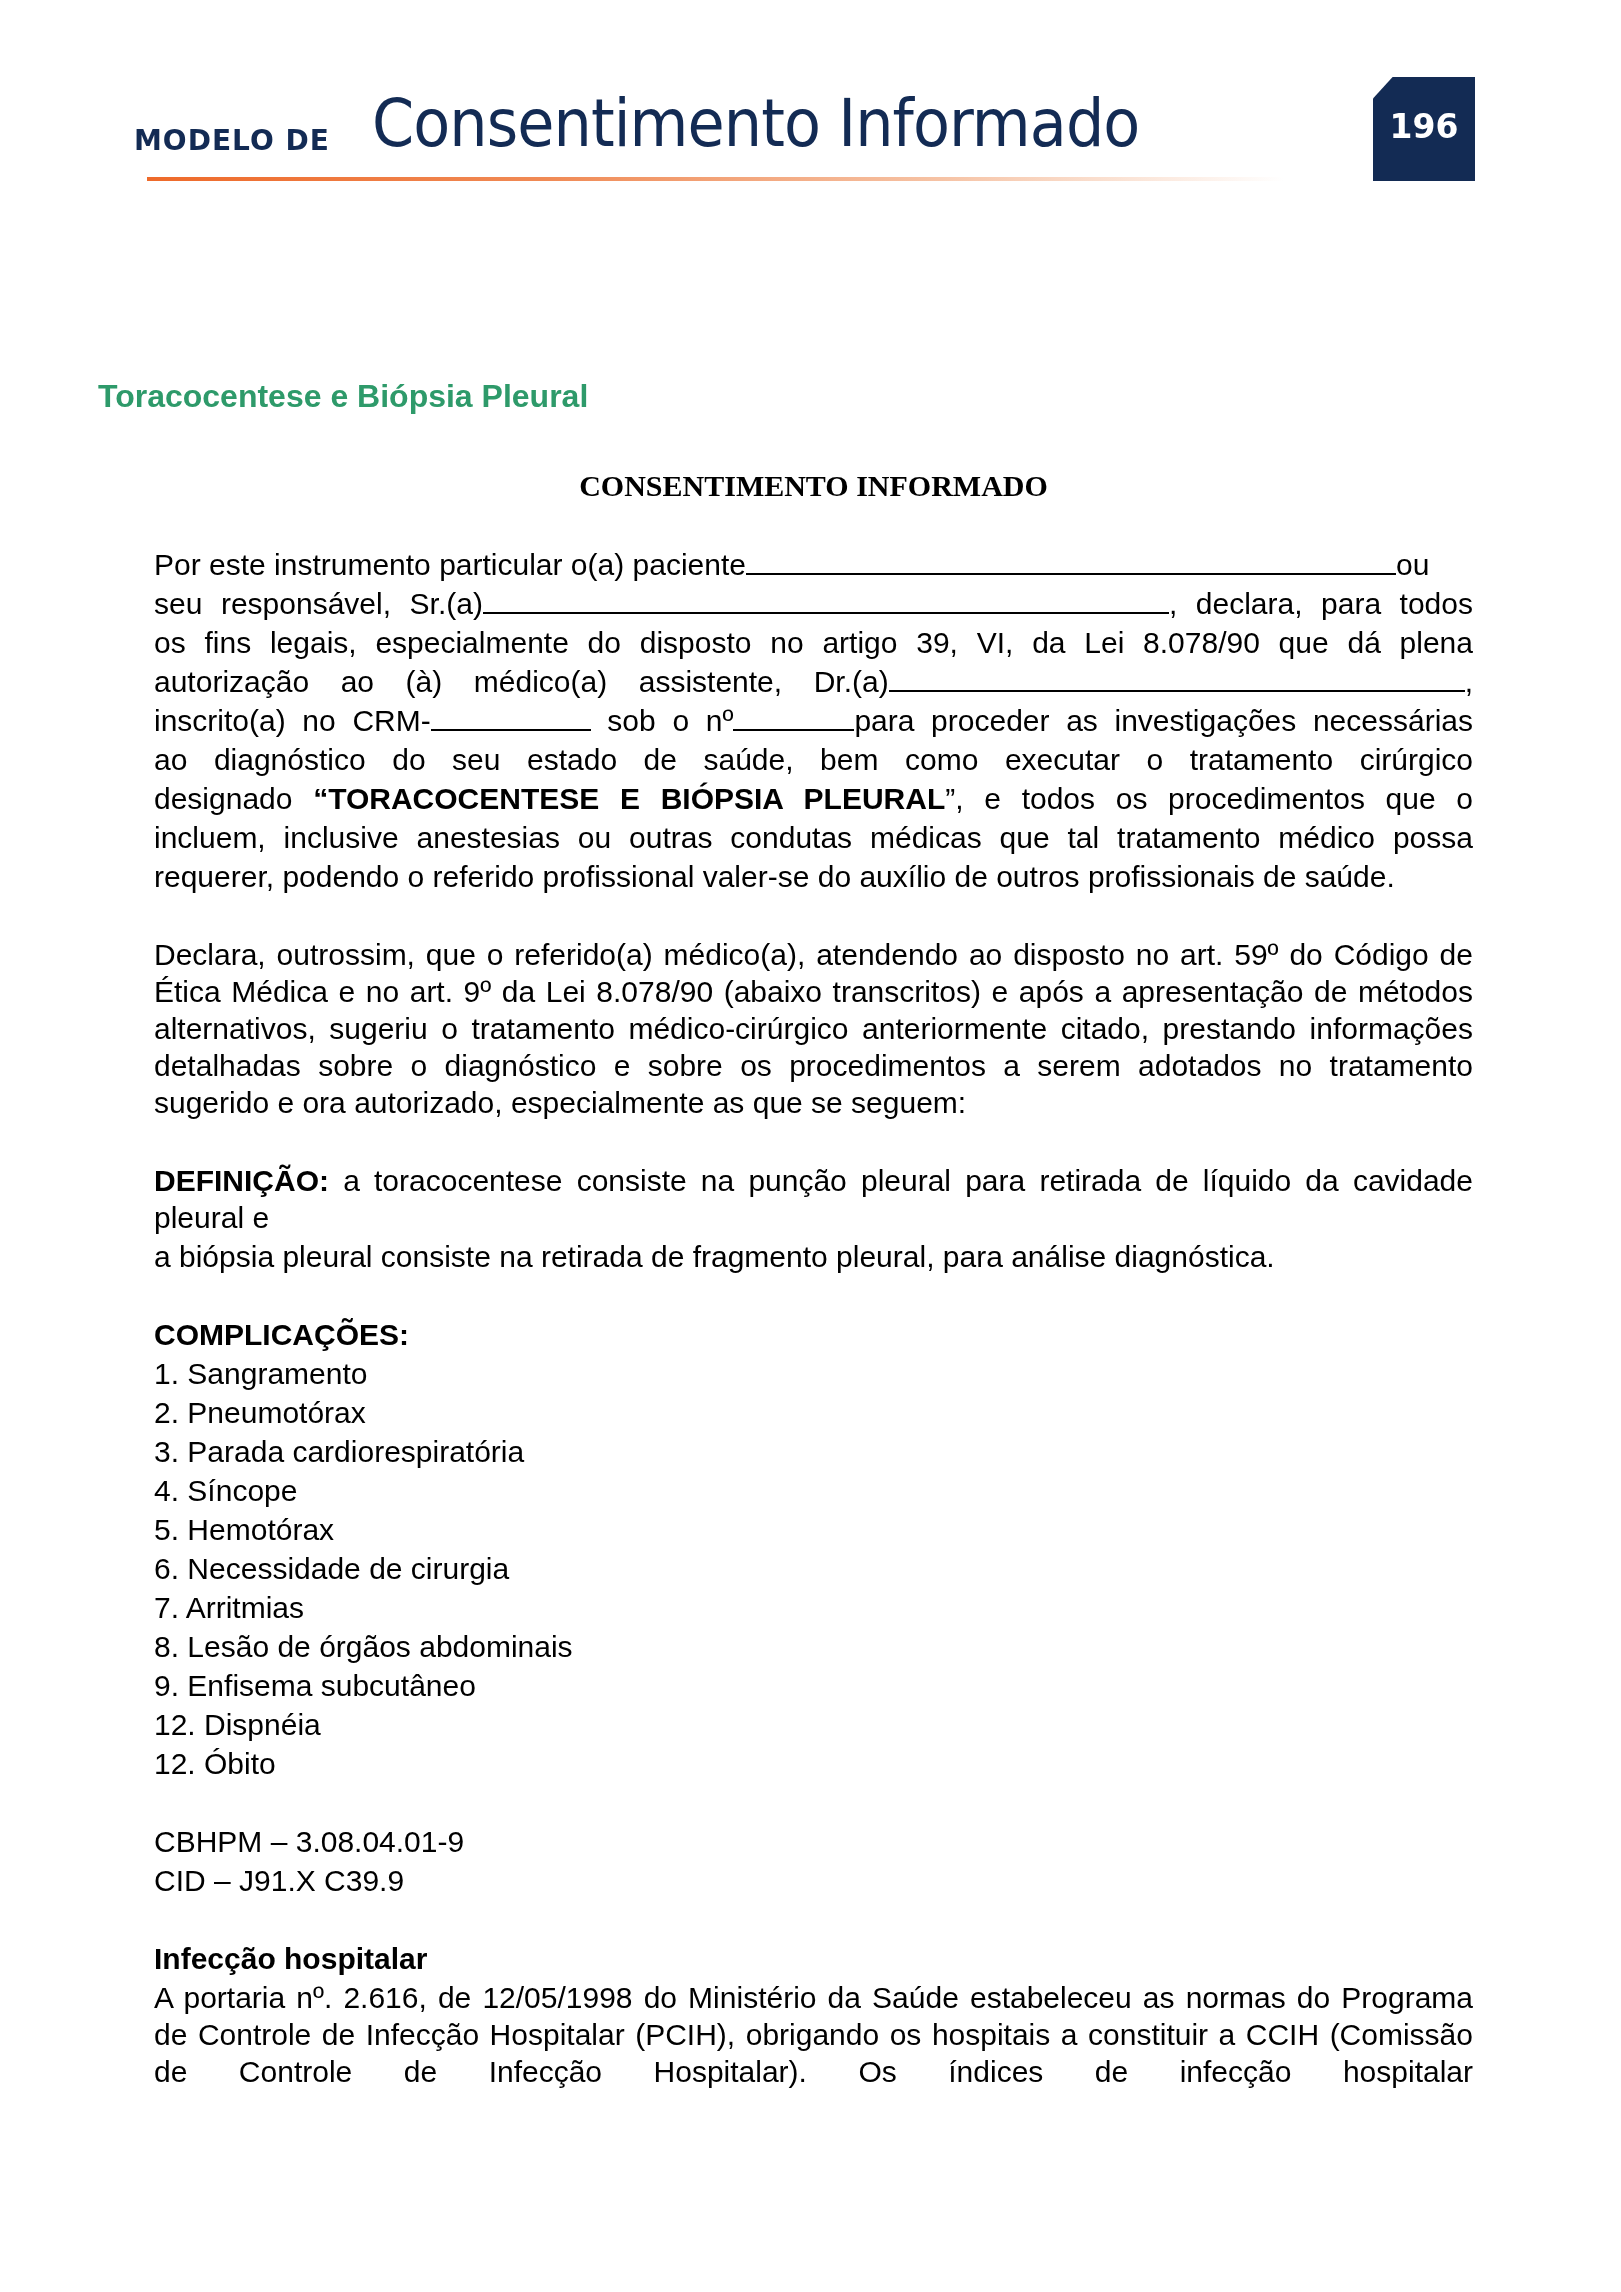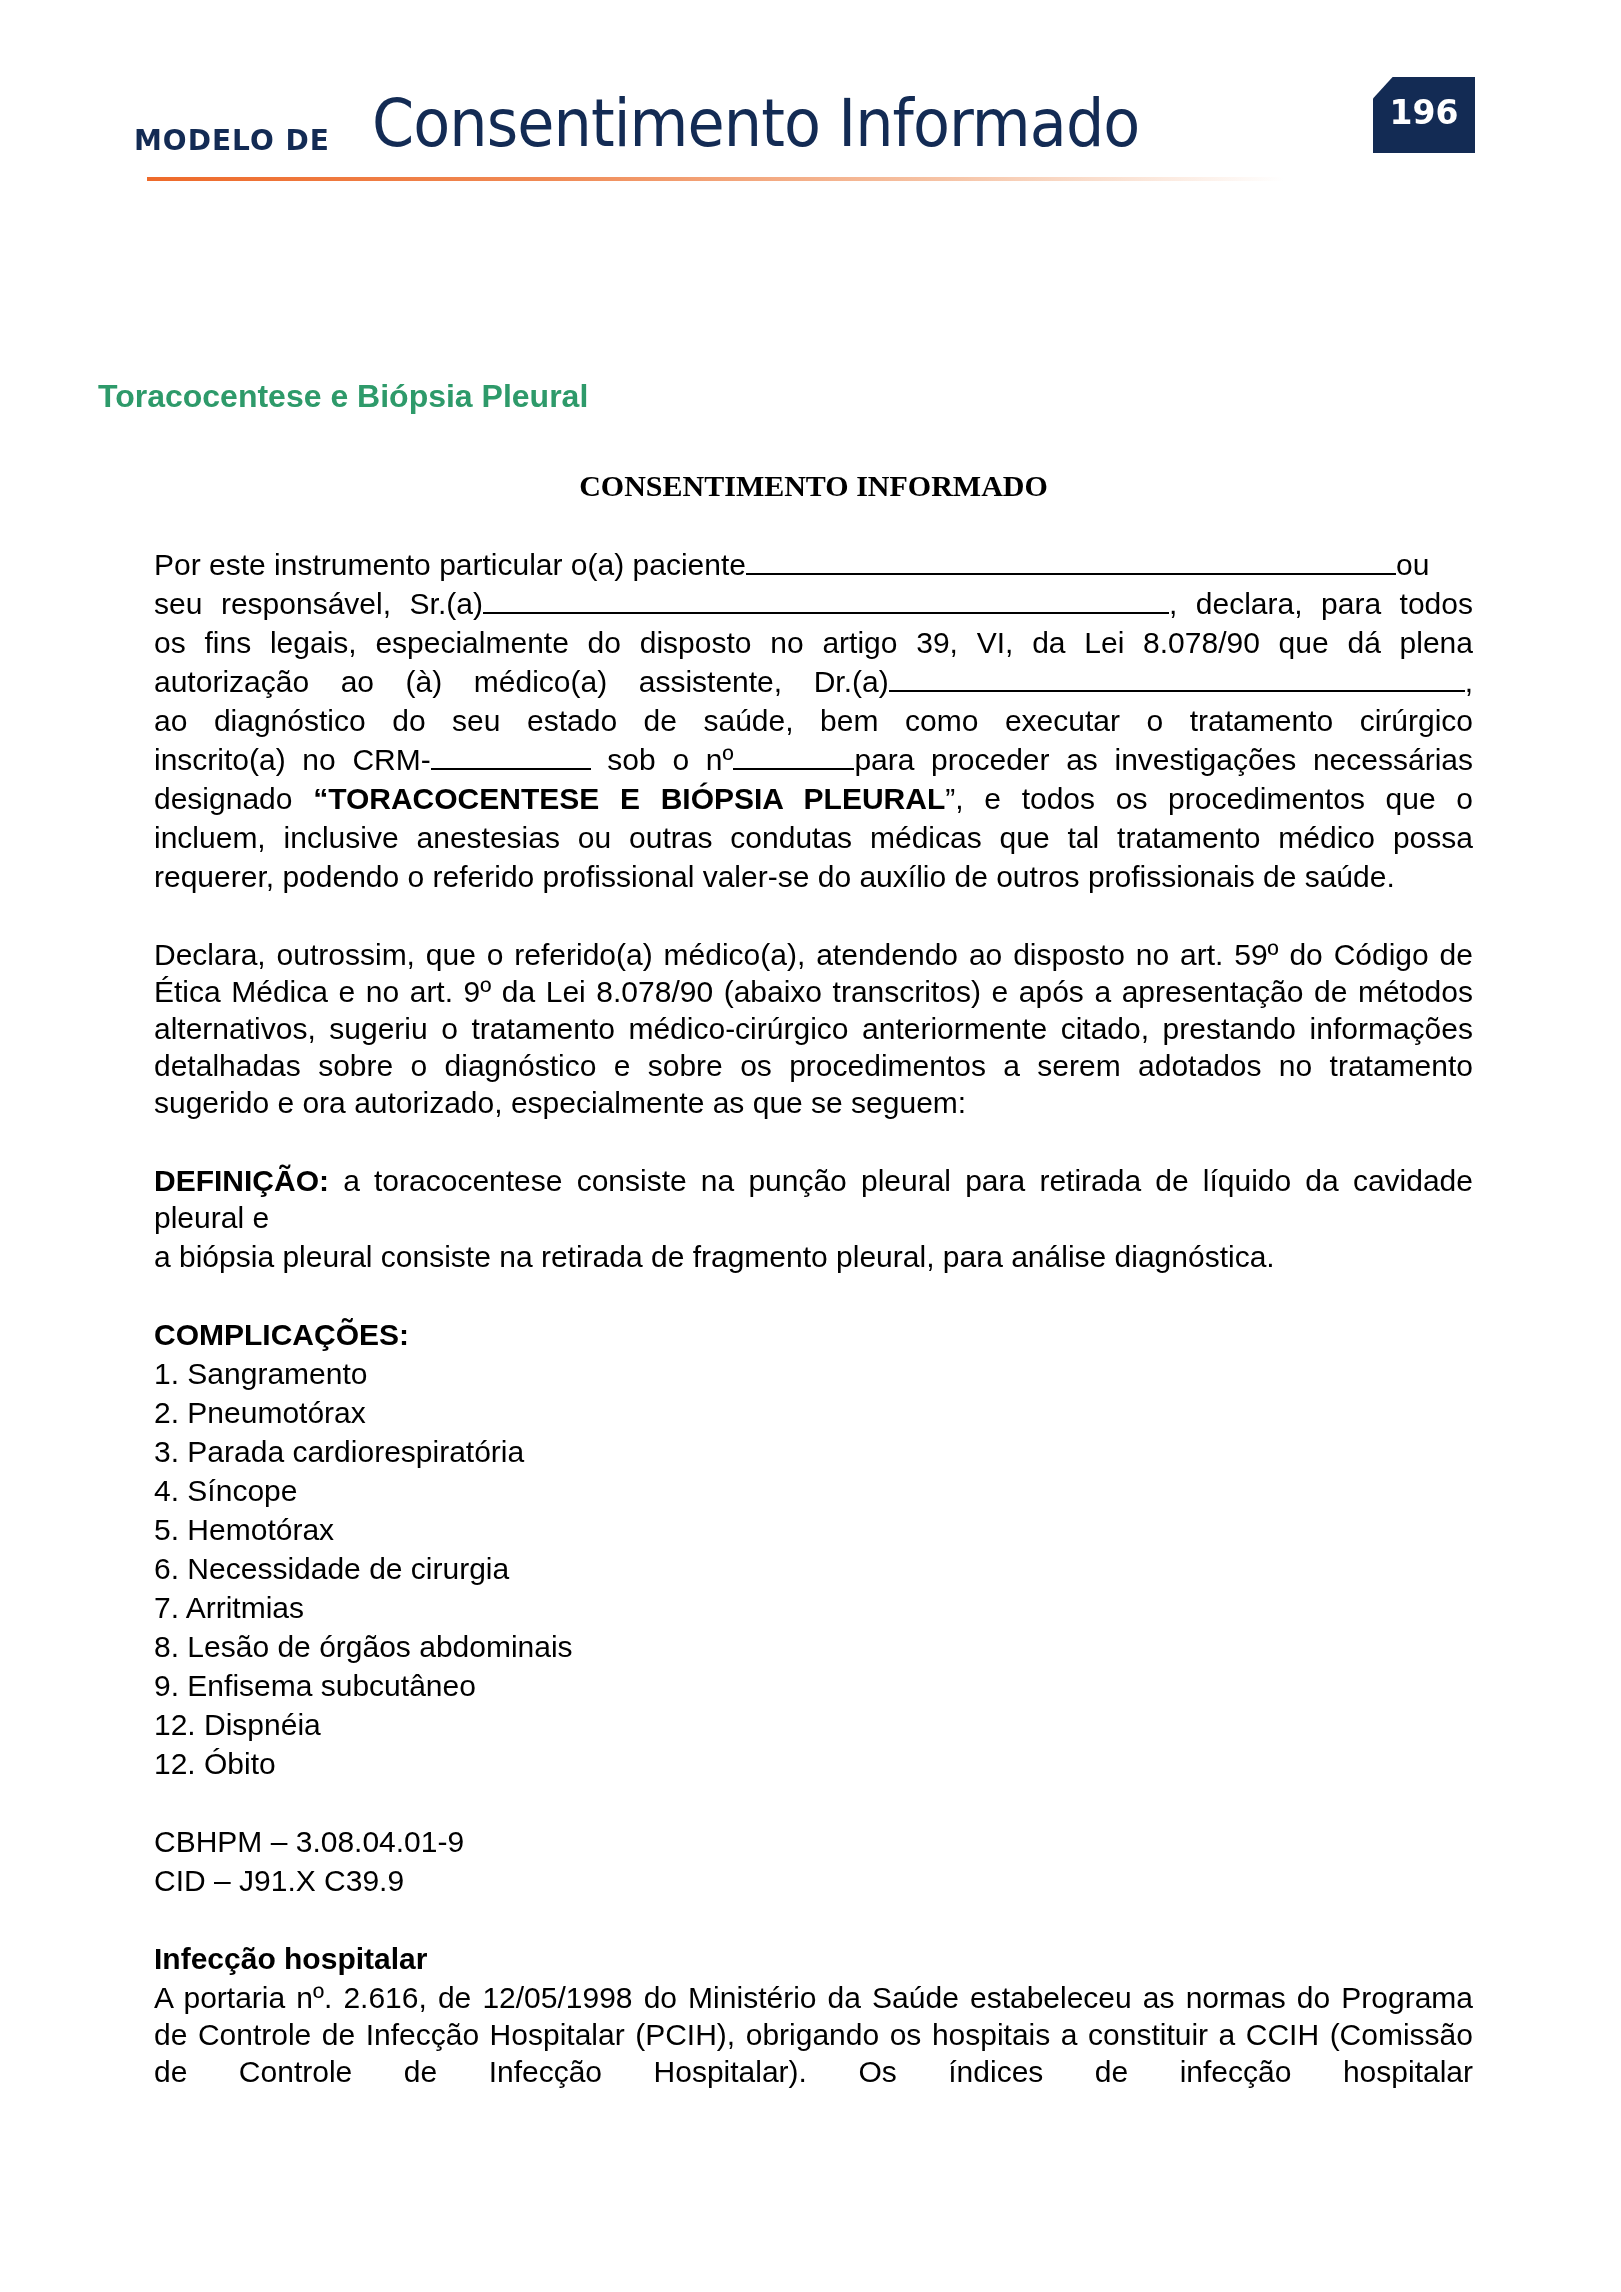--- a/index.html
+++ b/index.html
@@ -15,21 +15,21 @@
     position: absolute; left: 372px; top: 86px;
     font-family: "DejaVu Sans", sans-serif; font-weight: normal;
     font-size: 65px; color: #132B54; white-space: nowrap; letter-spacing: -1px;
     transform: scaleX(0.93); transform-origin: left center;
   }
   .hdr-line {
     position: absolute; left: 147px; top: 177px; width: 1137px; height: 3.9px;
     background: linear-gradient(to right, #EE6A2A 0%, #F08A55 35%, #F6C3A5 70%, rgba(255,255,255,0) 100%);
   }
   .badge {
-    position: absolute; left: 1373px; top: 77px; width: 102px; height: 76px;
+    position: absolute; left: 1373px; top: 77px; width: 102px; height: 104px;
     background: #132B54;
     clip-path: polygon(19.6px 0, 100% 0, 100% 100%, 0 100%, 0 21.6px);
     display: flex; align-items: center; justify-content: center;
   }
   .badge span {
     font-family: "DejaVu Sans", sans-serif; font-weight: bold; font-size: 33px;
     color: #ffffff; margin-top: -5.9px; letter-spacing: 0px;
   }
 
   .section-title {
@@ -71,22 +71,22 @@
   <div class="section-title">Toracocentese e Biópsia Pleural</div>
   <div class="doc-heading">CONSENTIMENTO INFORMADO</div>
 
   <div class="body">
 
     <div>
       <p class="list-item"><span>Por este instrumento particular o(a) paciente</span><span class="blank" style="width:650px"></span><span>ou</span></p>
       <p class="jl"><span>seu responsável, Sr.(a)</span><span class="blank" style="width:686px"></span><span>, declara, para todos</span></p>
       <p class="jl">os fins legais, especialmente do disposto no artigo 39, VI, da Lei 8.078/90 que dá plena</p>
       <p class="jl"><span>autorização ao (à) médico(a) assistente, Dr.(a)</span><span class="blank" style="width:576px"></span><span>,</span></p>
+      <p class="jl"><span>inscrito(a) no CRM-</span><span class="blank" style="width:160px"></span><span> sob o nº</span><span class="blank" style="width:121px"></span><span>para proceder as investigações necessárias</span></p>
       <p class="jl">ao diagnóstico do seu estado de saúde, bem como executar o tratamento cirúrgico</p>
-      <p class="jl"><span>inscrito(a) no CRM-</span><span class="blank" style="width:160px"></span><span> sob o nº</span><span class="blank" style="width:121px"></span><span>para proceder as investigações necessárias</span></p>
       <p class="jl"><span>designado </span><b>“TORACOCENTESE E BIÓPSIA PLEURAL</b><span>”, e todos os procedimentos que o</span></p>
       <p class="jl">incluem, inclusive anestesias ou outras condutas médicas que tal tratamento médico possa</p>
       <p class="list-item">requerer, podendo o referido profissional valer-se do auxílio de outros profissionais de saúde.</p>
     </div>
 
     <div class="gap"></div>
 
     <p class="j">Declara, outrossim, que o referido(a) médico(a), atendendo ao disposto no art. 59º do Código de Ética Médica e no art. 9º da Lei 8.078/90 (abaixo transcritos) e após a apresentação de métodos alternativos, sugeriu o tratamento médico-cirúrgico anteriormente citado, prestando informações detalhadas sobre o diagnóstico e sobre os procedimentos a serem adotados no tratamento sugerido e ora autorizado, especialmente as que se seguem:</p>
 
     <div class="gap"></div>

